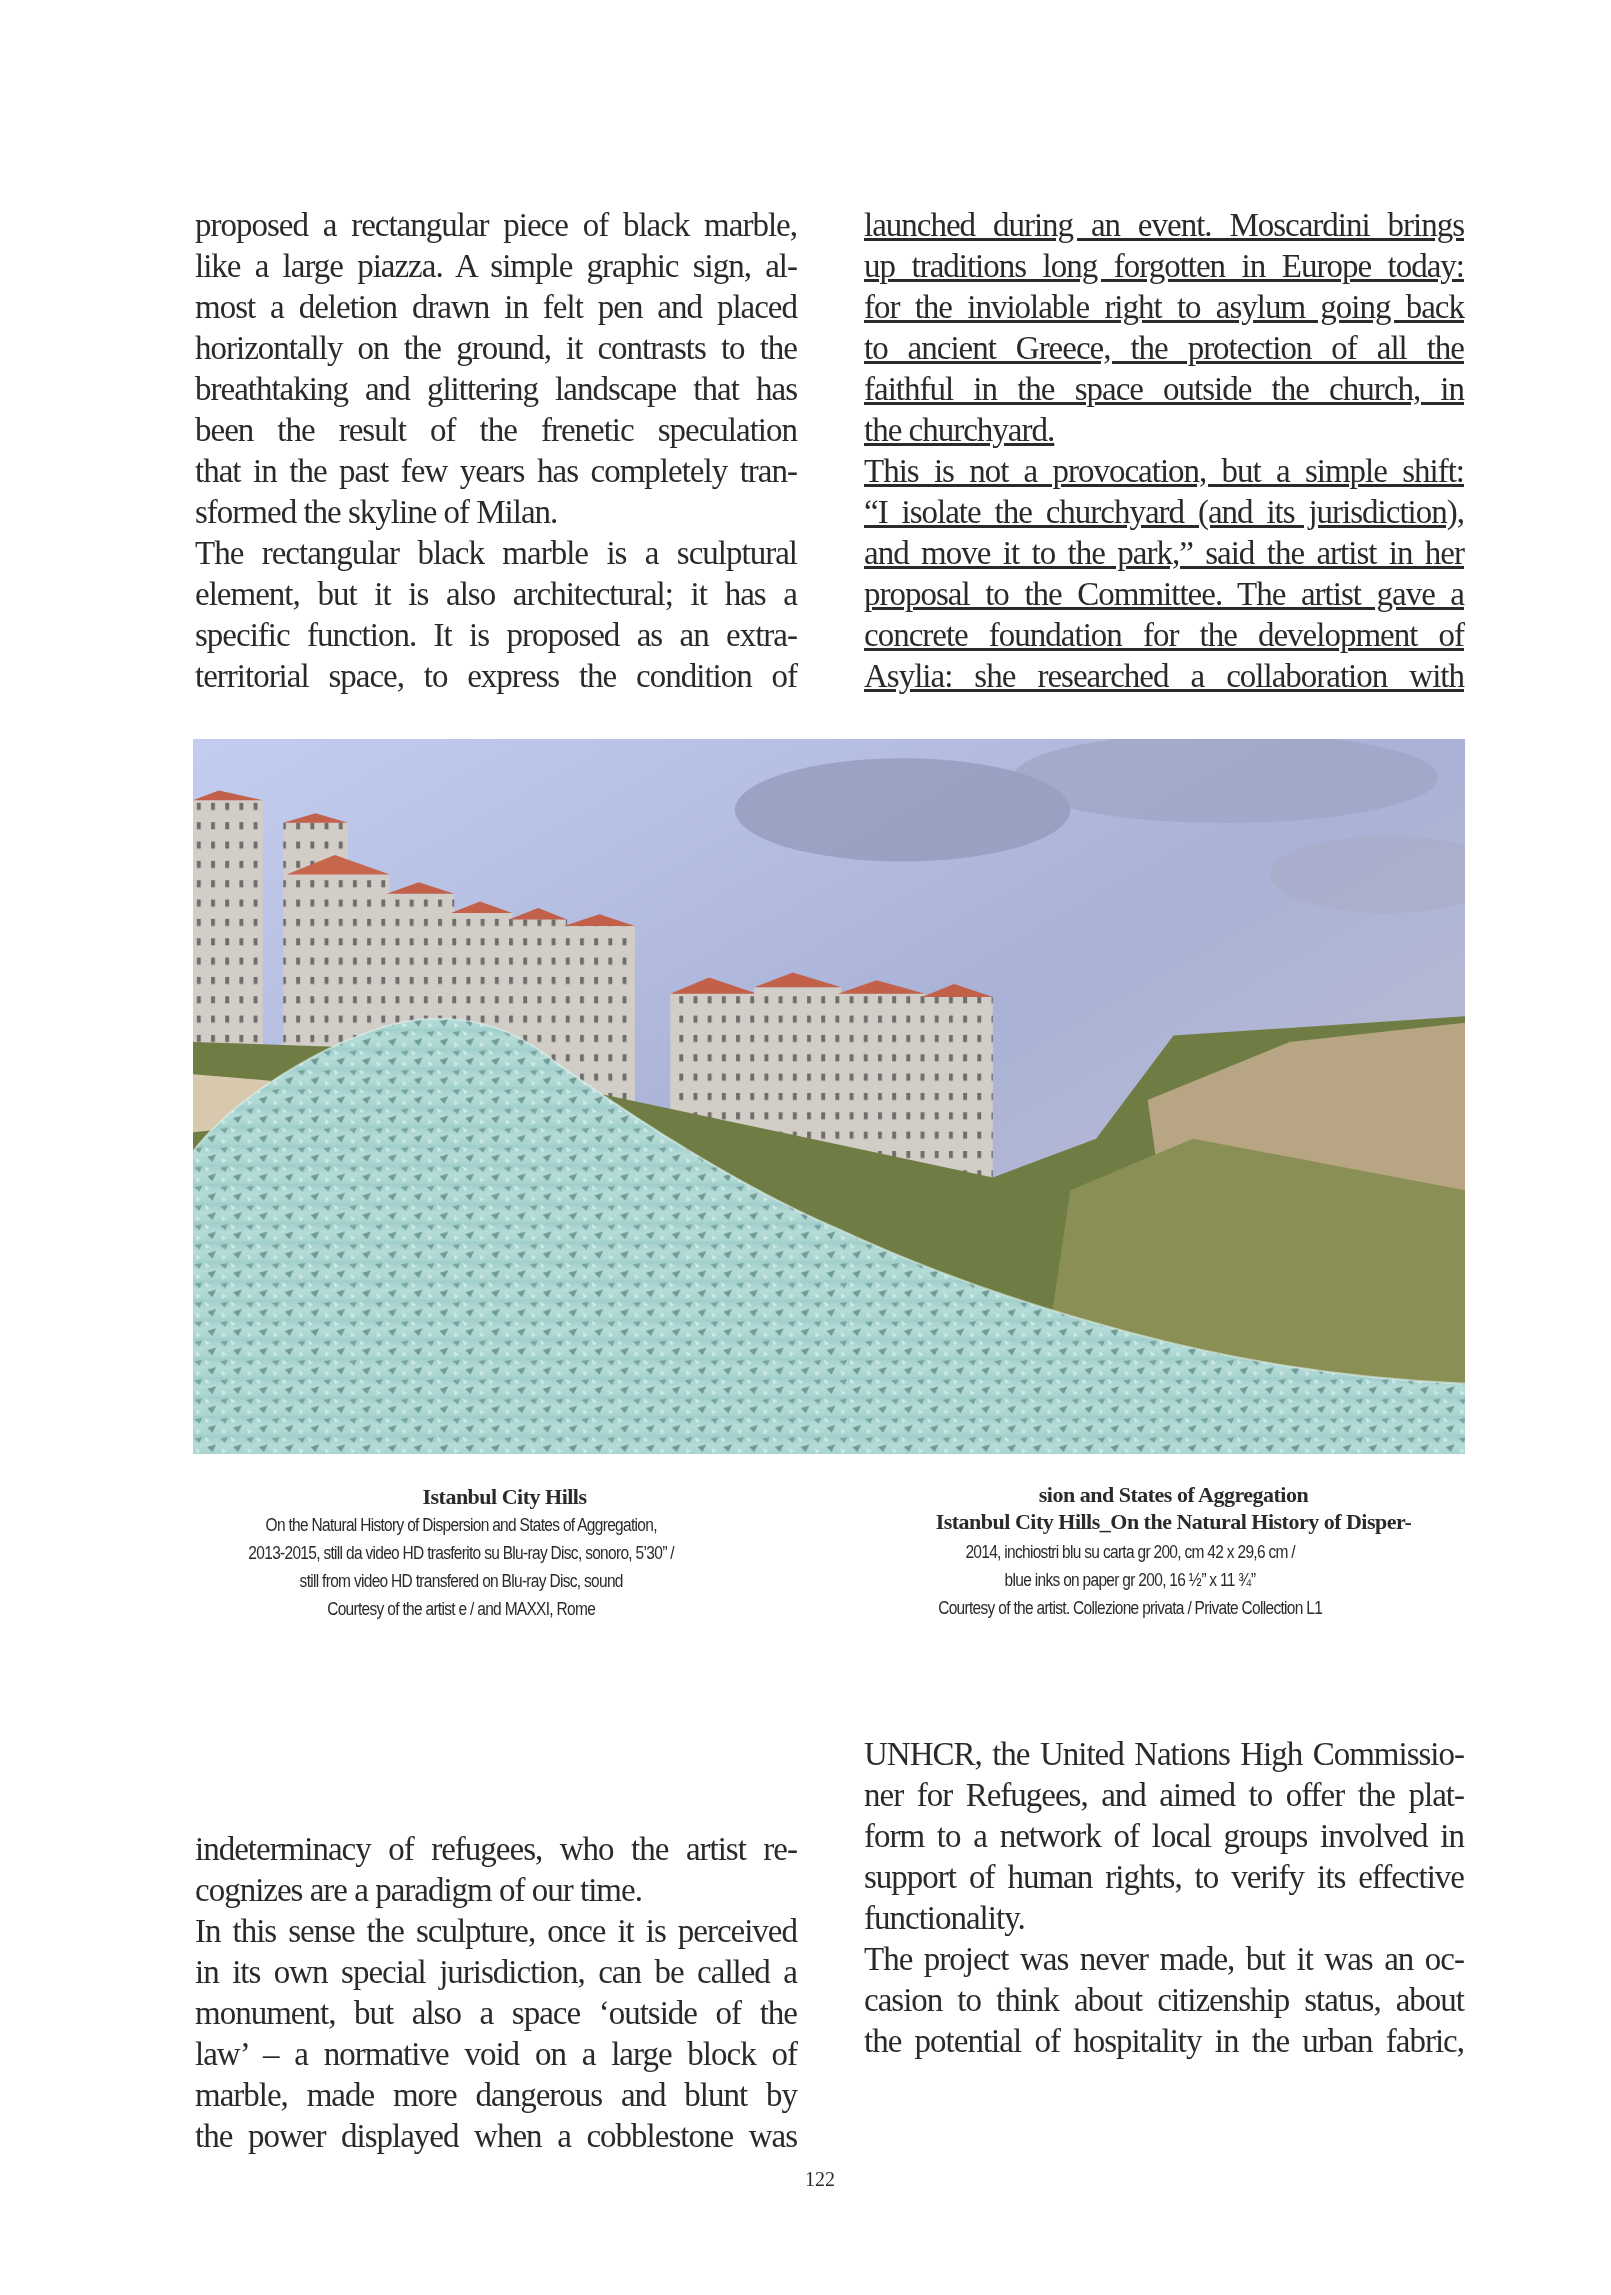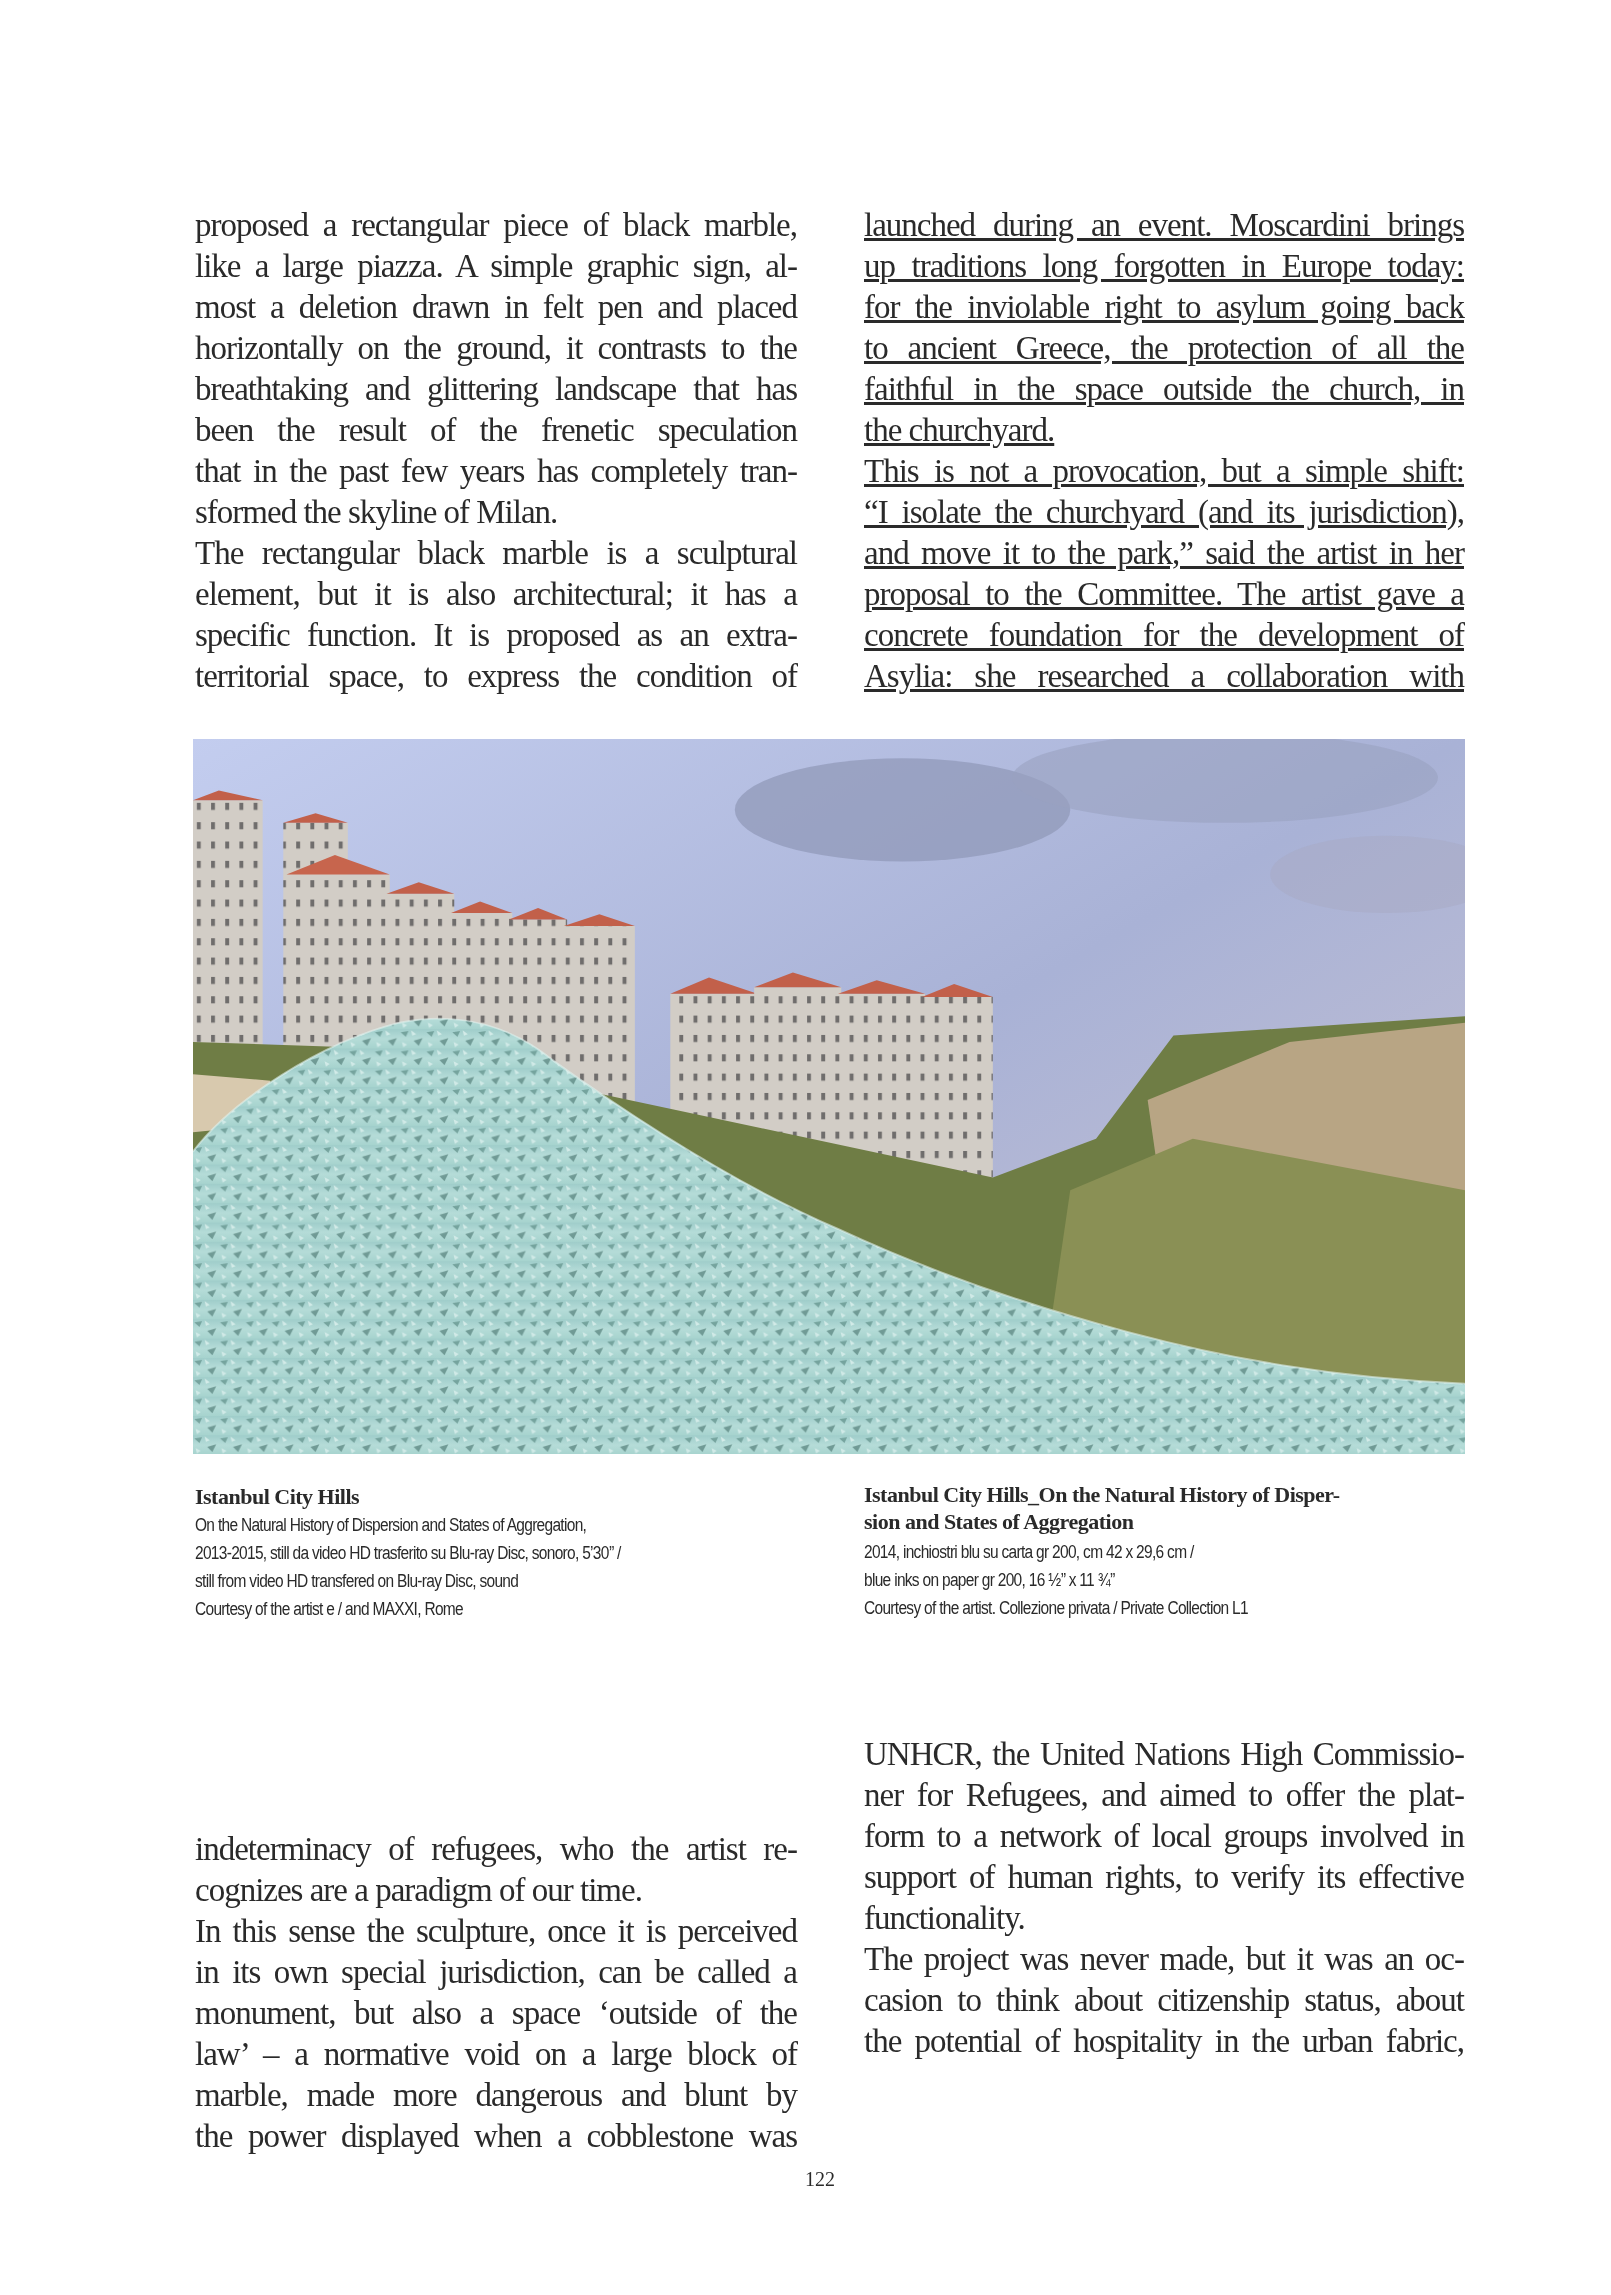--- a/index.html
+++ b/index.html
@@ -27,20 +27,21 @@
   .photo {
     position: absolute; left: 193px; top: 739px; width: 1272px; height: 715px;
     overflow: hidden;
   }
   .photo svg { display: block; width: 100%; height: 100%; }
 
   .caption {
     position: absolute;
     font-family: "Liberation Sans", "DejaVu Sans", sans-serif;
     color: #2a2a2a;
+    text-align: center;
   }
   .cap-left { left: 195px; top: 1483px; width: 619px; }
   .cap-right { left: 864px; top: 1481px; width: 619px; }
   .cap-title {
     font-family: "Liberation Serif", "DejaVu Serif", serif;
     font-weight: bold; font-size: 22px; line-height: 27px;
     letter-spacing: -0.5px; display: block; white-space: nowrap;
   }
   .cap-line {
     display: block; font-size: 18px; line-height: 28px; white-space: nowrap;
@@ -162,22 +163,22 @@
 
   <div class="caption cap-left">
     <span class="cap-title">Istanbul City Hills</span>
     <span class="cap-line">On the Natural History of Dispersion and States of Aggregation,</span>
     <span class="cap-line">2013-2015, still da video HD trasferito su Blu-ray Disc, sonoro, 5’30’’ /</span>
     <span class="cap-line">still from video HD transfered on Blu-ray Disc, sound</span>
     <span class="cap-line">Courtesy of the artist e / and MAXXI, Rome</span>
   </div>
 
   <div class="caption cap-right">
+    <span class="cap-title">sion and States of Aggregation</span>
     <span class="cap-title">Istanbul City Hills_On the Natural History of Disper-</span>
-    <span class="cap-title">sion and States of Aggregation</span>
     <span class="cap-line"> 2014, inchiostri blu su carta gr 200, cm 42 x 29,6 cm /</span>
     <span class="cap-line">blue inks on paper gr 200, 16 ½’’ x 11 ¾’’</span>
     <span class="cap-line">Courtesy of the artist. Collezione privata / Private Collection L1</span>
   </div>
 
   <div class="col col-bl">
     <span class="line">indeterminacy of refugees, who the artist re-</span>
     <span class="line last">cognizes are a paradigm of our time.</span>
     <span class="line">In this sense the sculpture, once it is perceived</span>
     <span class="line">in its own special jurisdiction, can be called a</span>

